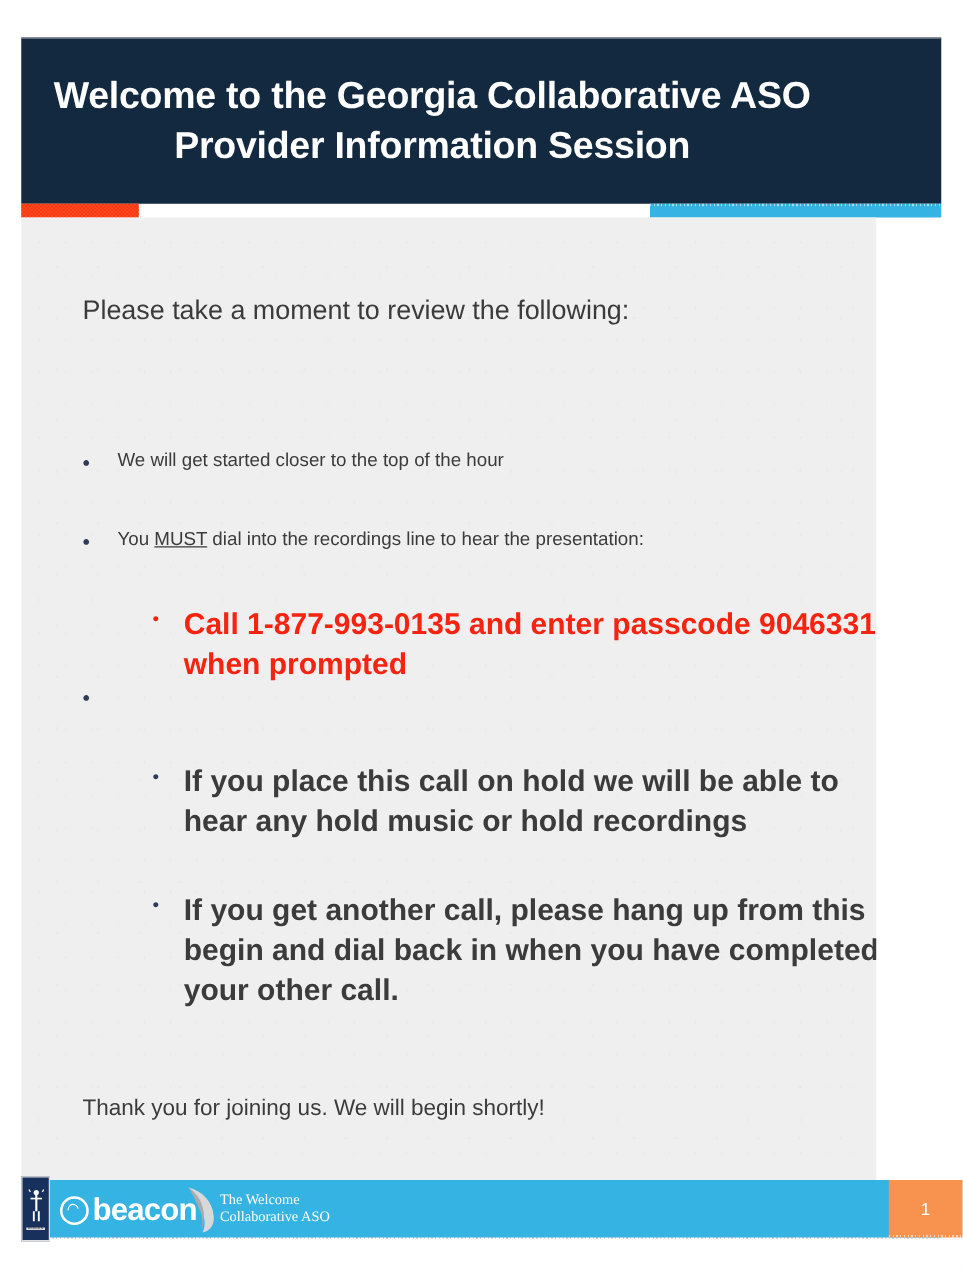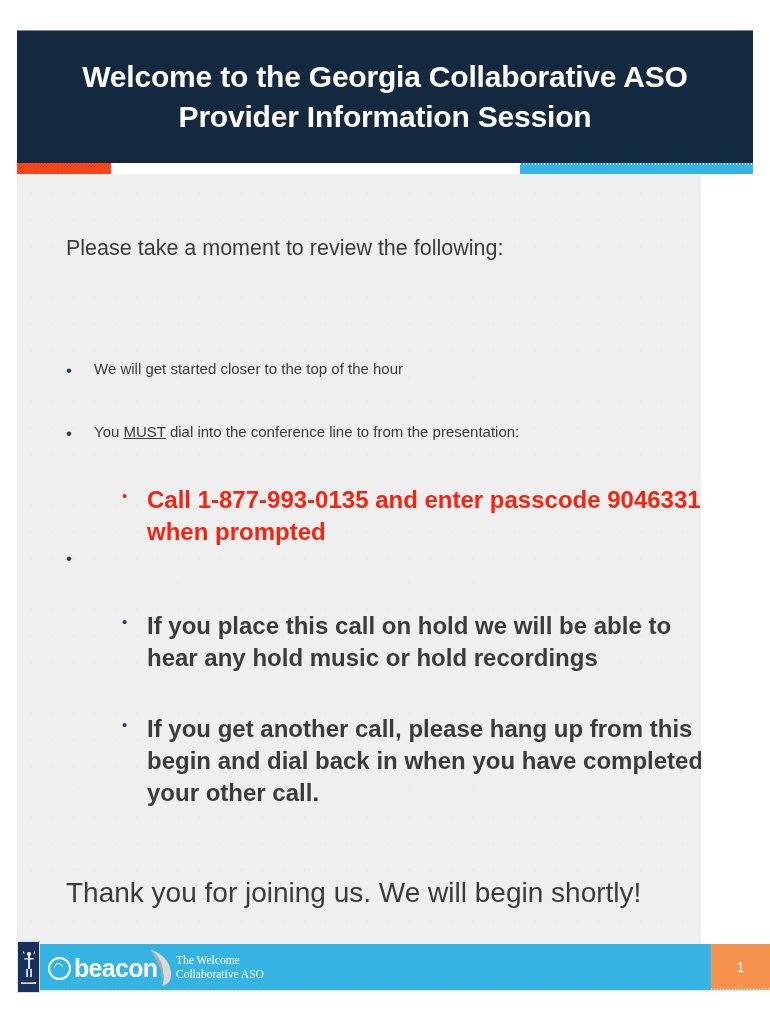--- a/index.html
+++ b/index.html
@@ -25,21 +25,21 @@
     position: absolute;
     left: 17px;
     top: 30px;
     width: 736px;
     height: 133px;
     background: #13293f;
     border-top: 1px solid #7d8794;
     box-sizing: border-box;
     display: flex;
     align-items: center;
-    justify-content: center;
+    justify-content: flex-start;
   }
   .header-title {
     color: #ffffff;
     font-size: 30px;
     font-weight: bold;
     line-height: 1.32;
     text-align: center;
     letter-spacing: -0.2px;
     padding: 0 26px;
     white-space: pre-line;
@@ -160,21 +160,21 @@
   .lvl2 .bullet-text { font-size: 24px; font-weight: bold; }
 
   .red-text, .red-text .bullet-text { color: #f5230f; }
   .red-text .bullet-dot { color: #f5230f; }
 
   .u { text-decoration: underline; }
 
   .closing {
     left: 49px;
     top: 700px;
-    font-size: 28px;
+    font-size: 18px;
   }
 
   
   .footer {
     position: absolute;
     left: 30px;
     top: 944px;
     width: 723px;
     height: 46px;
     background: #35b3e3;
@@ -326,21 +326,21 @@
 
     <div class="line intro">Please take a moment to review the following:</div>
 
     <div class="bullet-row lvl1" style="top:185px">
       <span class="bullet-dot">•</span>
       <span class="bullet-text">We will get started closer to the top of the hour</span>
     </div>
 
     <div class="bullet-row lvl1" style="top:248px">
       <span class="bullet-dot">•</span>
-      <span class="bullet-text"><span>You </span><span class="u">MUST</span><span> dial into the conference line to from the presentation:</span></span>
+      <span class="bullet-text"><span>You </span><span class="u">MUST</span><span> dial into the recordings line to hear the presentation:</span></span>
     </div>
 
     <div class="bullet-row lvl2 red-text" style="top:310px">
       <span class="bullet-dot">•</span>
       <span class="bullet-text">Call 1-877-993-0135 and enter passcode 9046331 when prompted</span>
     </div>
 
     <div class="bullet-row lvl1" style="top:373px">
       <span class="bullet-dot">•</span>
     </div>

